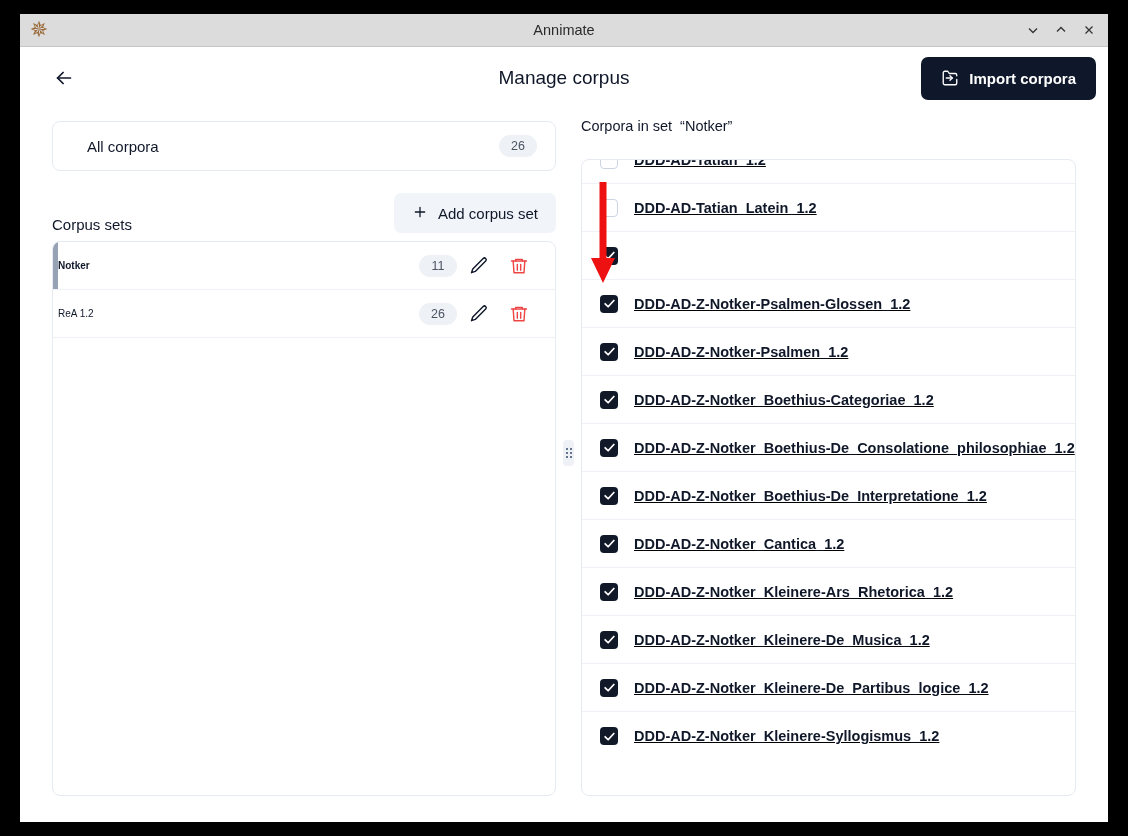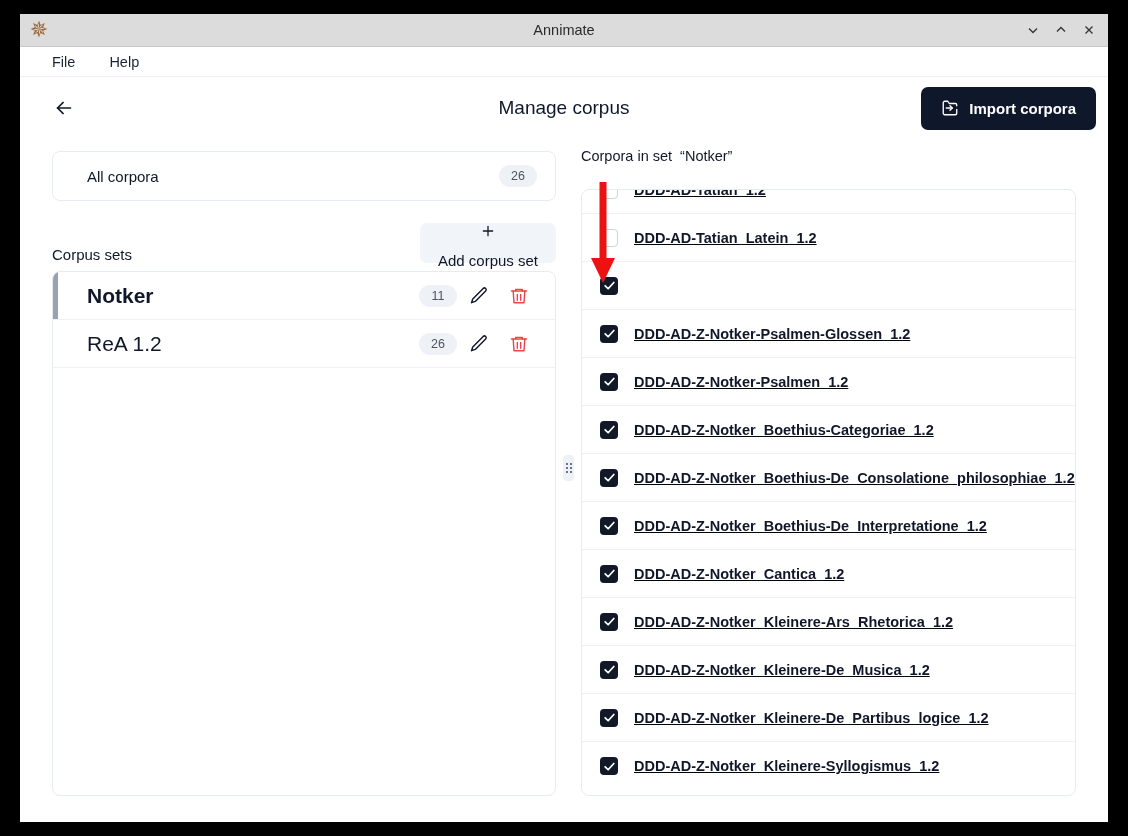--- a/index.html
+++ b/index.html
@@ -198,21 +198,20 @@
     margin-left: auto;
     background: #f1f5f9;
     border-radius: 7px;
     height: 40px;
     padding: 0 18px;
     display: flex;
     align-items: center;
     gap: 10px;
     font-size: 15px;
     color: #0f1729;
-    flex-direction: column;
   }
 
   .sets-list {
     margin-top: 8px;
     flex: 1;
     border: 1px solid #e6ebf1;
     border-radius: 8px;
     overflow: hidden;
     background: #fff;
     display: flex;
@@ -229,23 +228,22 @@
     flex: none;
   }
   .set-row .sel-bar {
     width: 5px;
     align-self: stretch;
     background: transparent;
     flex: none;
   }
   .set-row.selected .sel-bar { background: #97a3b4; }
   .set-row .name {
-    font-size: 21px;
+    font-size: 10px;
     color: #0f1729;
-    padding-left: 29px;
   }
   .set-row.selected .name { font-weight: bold; }
   .row-actions {
     margin-left: auto;
     display: flex;
     align-items: center;
     gap: 4px;
   }
   .icon-btn {
     width: 36px; height: 36px;
@@ -344,24 +342,20 @@
           </svg>
       </div>
       <div class="win-btn">
         <svg width="14" height="14" viewBox="0 0 14 14" fill="none" stroke="currentColor" stroke-width="1.3">
             <path d="M3.5 3.5 L10.5 10.5 M10.5 3.5 L3.5 10.5"></path>
           </svg>
       </div>
     </div>
   </div>
 
-  <div class="menubar">
-    <div class="menu-item">File</div>
-    <div class="menu-item">Help</div>
-  </div>
 
   <div class="page-header">
     <div class="back-btn">
       <svg width="22" height="22" viewBox="0 0 24 24" fill="none" stroke="currentColor" stroke-width="1.9" stroke-linecap="round" stroke-linejoin="round">
           <path d="M19 12H5"></path>
           <path d="M11 18l-6-6 6-6"></path>
         </svg>
     </div>
     <div class="page-title">Manage corpus</div>
     <div class="import-btn">

